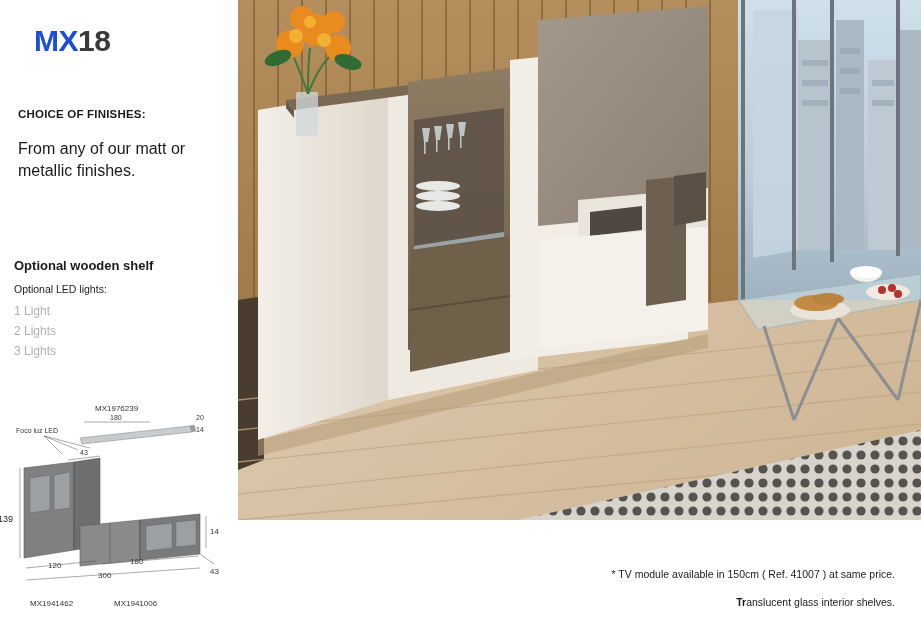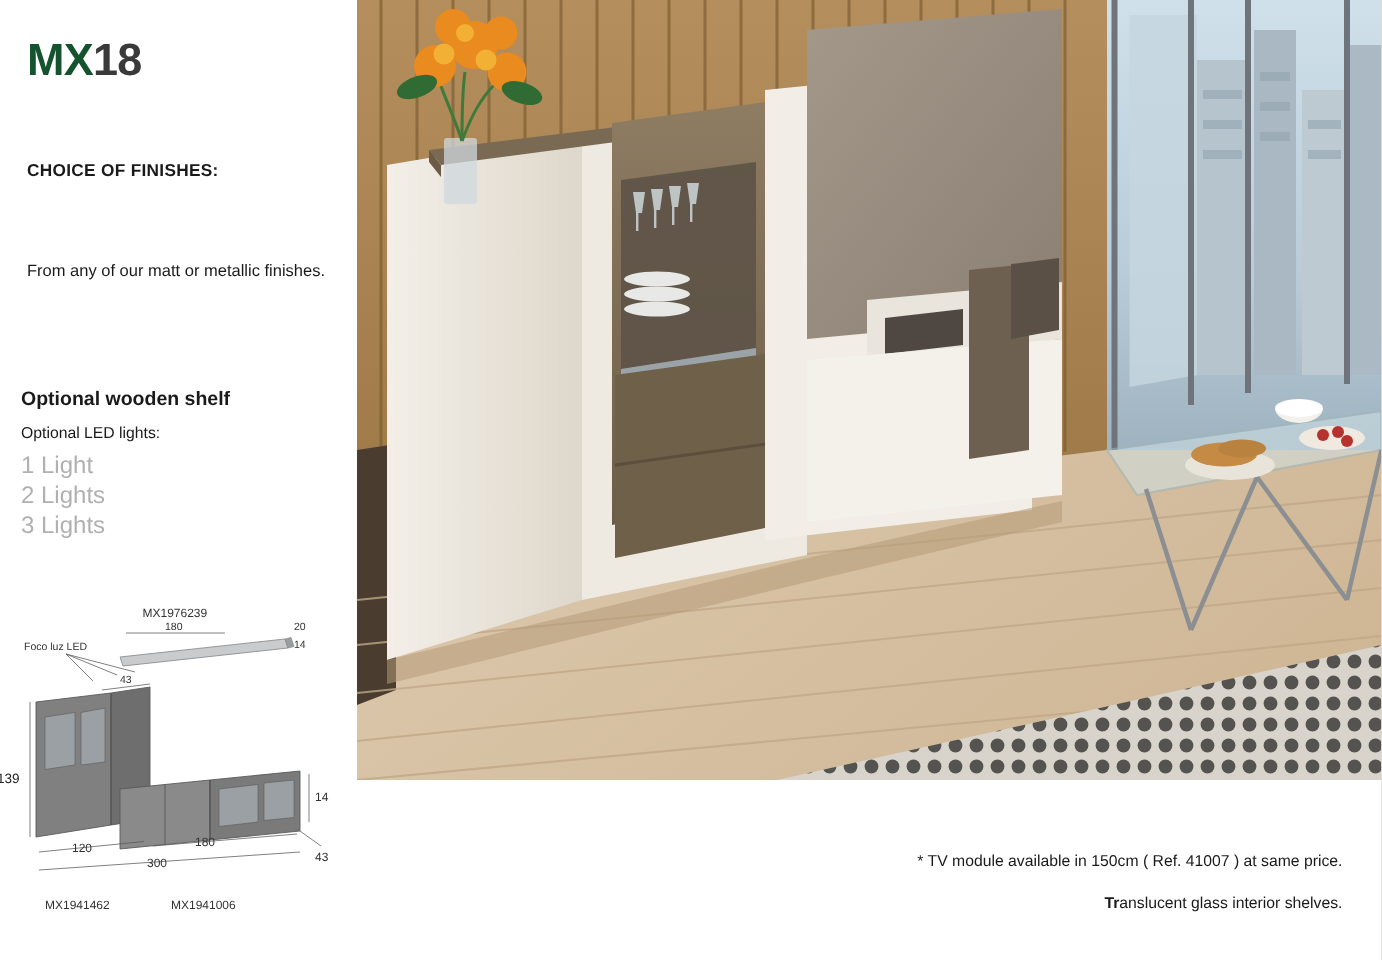--- a/index.html
+++ b/index.html
@@ -28,43 +28,42 @@
 
   .title {
     position: absolute;
     left: 18px;
     top: 26px;
     font-size: 30px;
     font-weight: bold;
     letter-spacing: -0.5px;
     line-height: 1;
   }
-  .title .t-gray { color: #14532d; }
+  .title .t-gray { color: #1d4ed8; margin-left: 16px; }
   .title .t-dark { color: #3a3a3a; }
 
   .finishes-head {
     position: absolute;
     left: 18px;
     top: 108px;
     font-size: 11.5px;
     font-weight: bold;
     letter-spacing: 0.2px;
     color: #1a1a1a;
     text-align: center;
   }
 
   .finishes-p1 {
     position: absolute;
     left: 18px;
     top: 138px;
     width: 210px;
-    font-size: 11px;
+    font-size: 16px;
     line-height: 1.35;
     color: #1a1a1a;
-    margin-top: 36px;
   }
 
   .finishes-p2 {
     position: absolute;
     left: 18px;
     top: 166px;
     width: 212px;
     font-size: 10.5px;
     line-height: 1.33;
     color: #1a1a1a;
@@ -87,21 +86,21 @@
     color: #1a1a1a;
   }
 
   .led-list {
     position: absolute;
     left: 14px;
     top: 301px;
     width: 200px;
   }
   .led-list .led-item {
-    font-size: 16px;
+    font-size: 12px;
     color: #b0b0b0;
     line-height: 20px;
   }
 
   
   .tech {
     position: absolute;
     left: 0;
     top: 398px;
     width: 238px;

